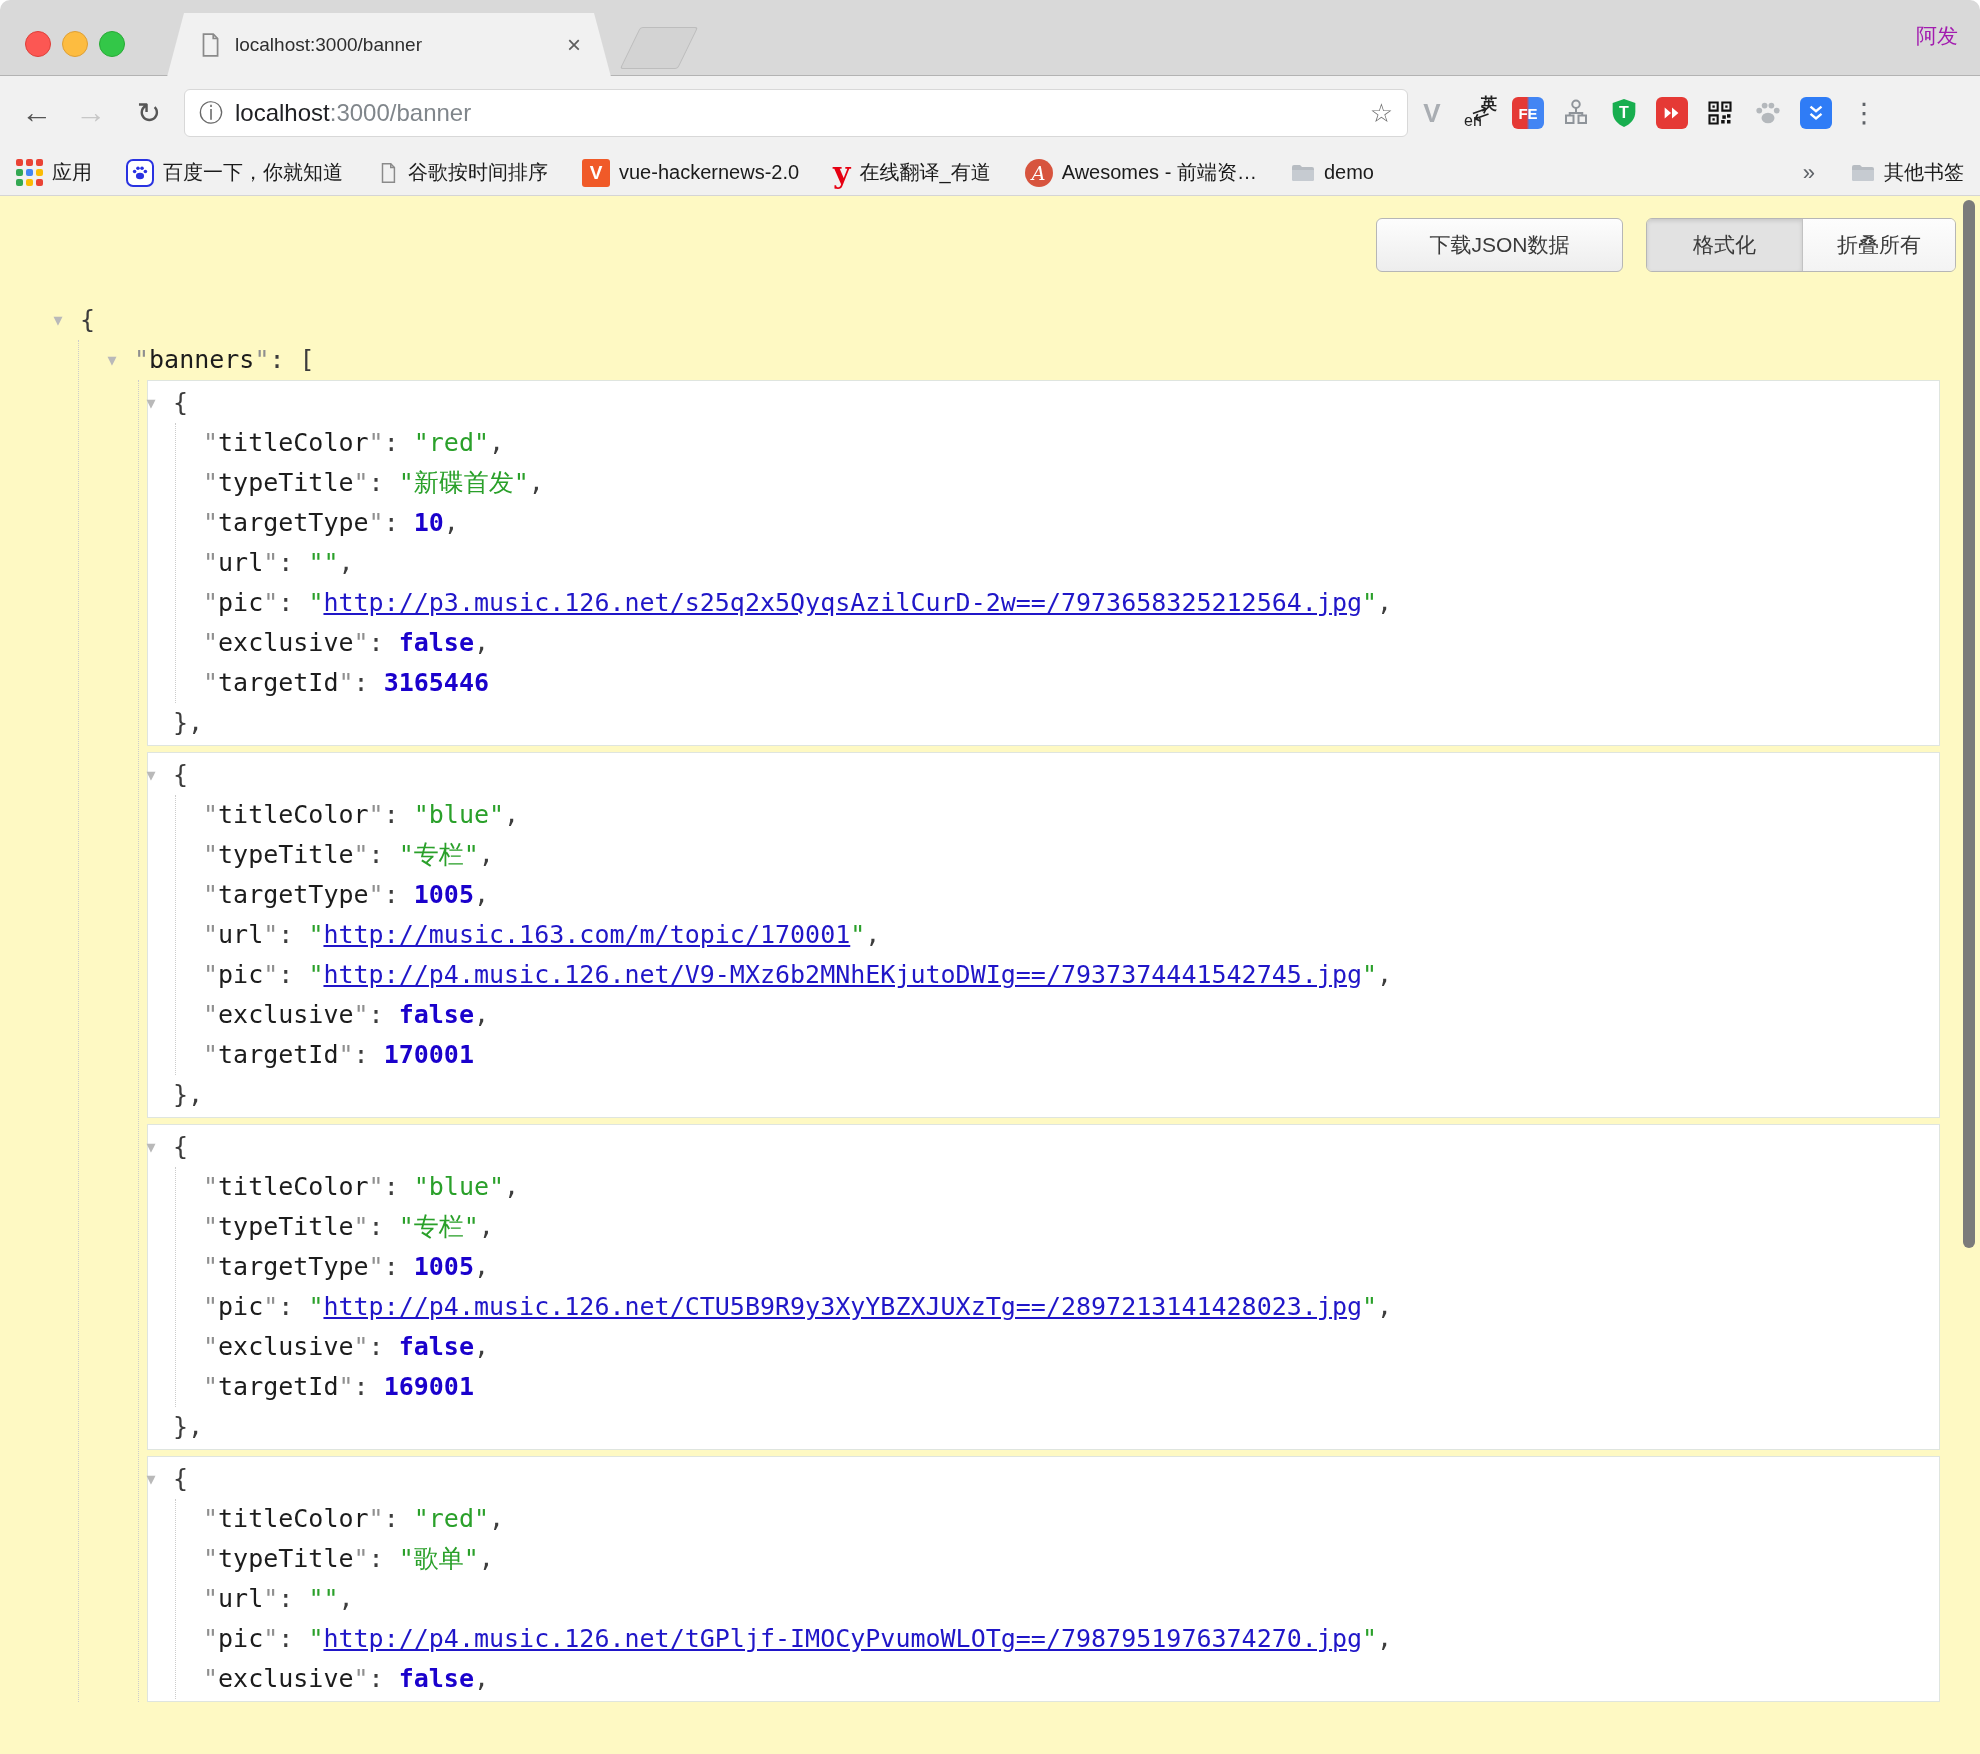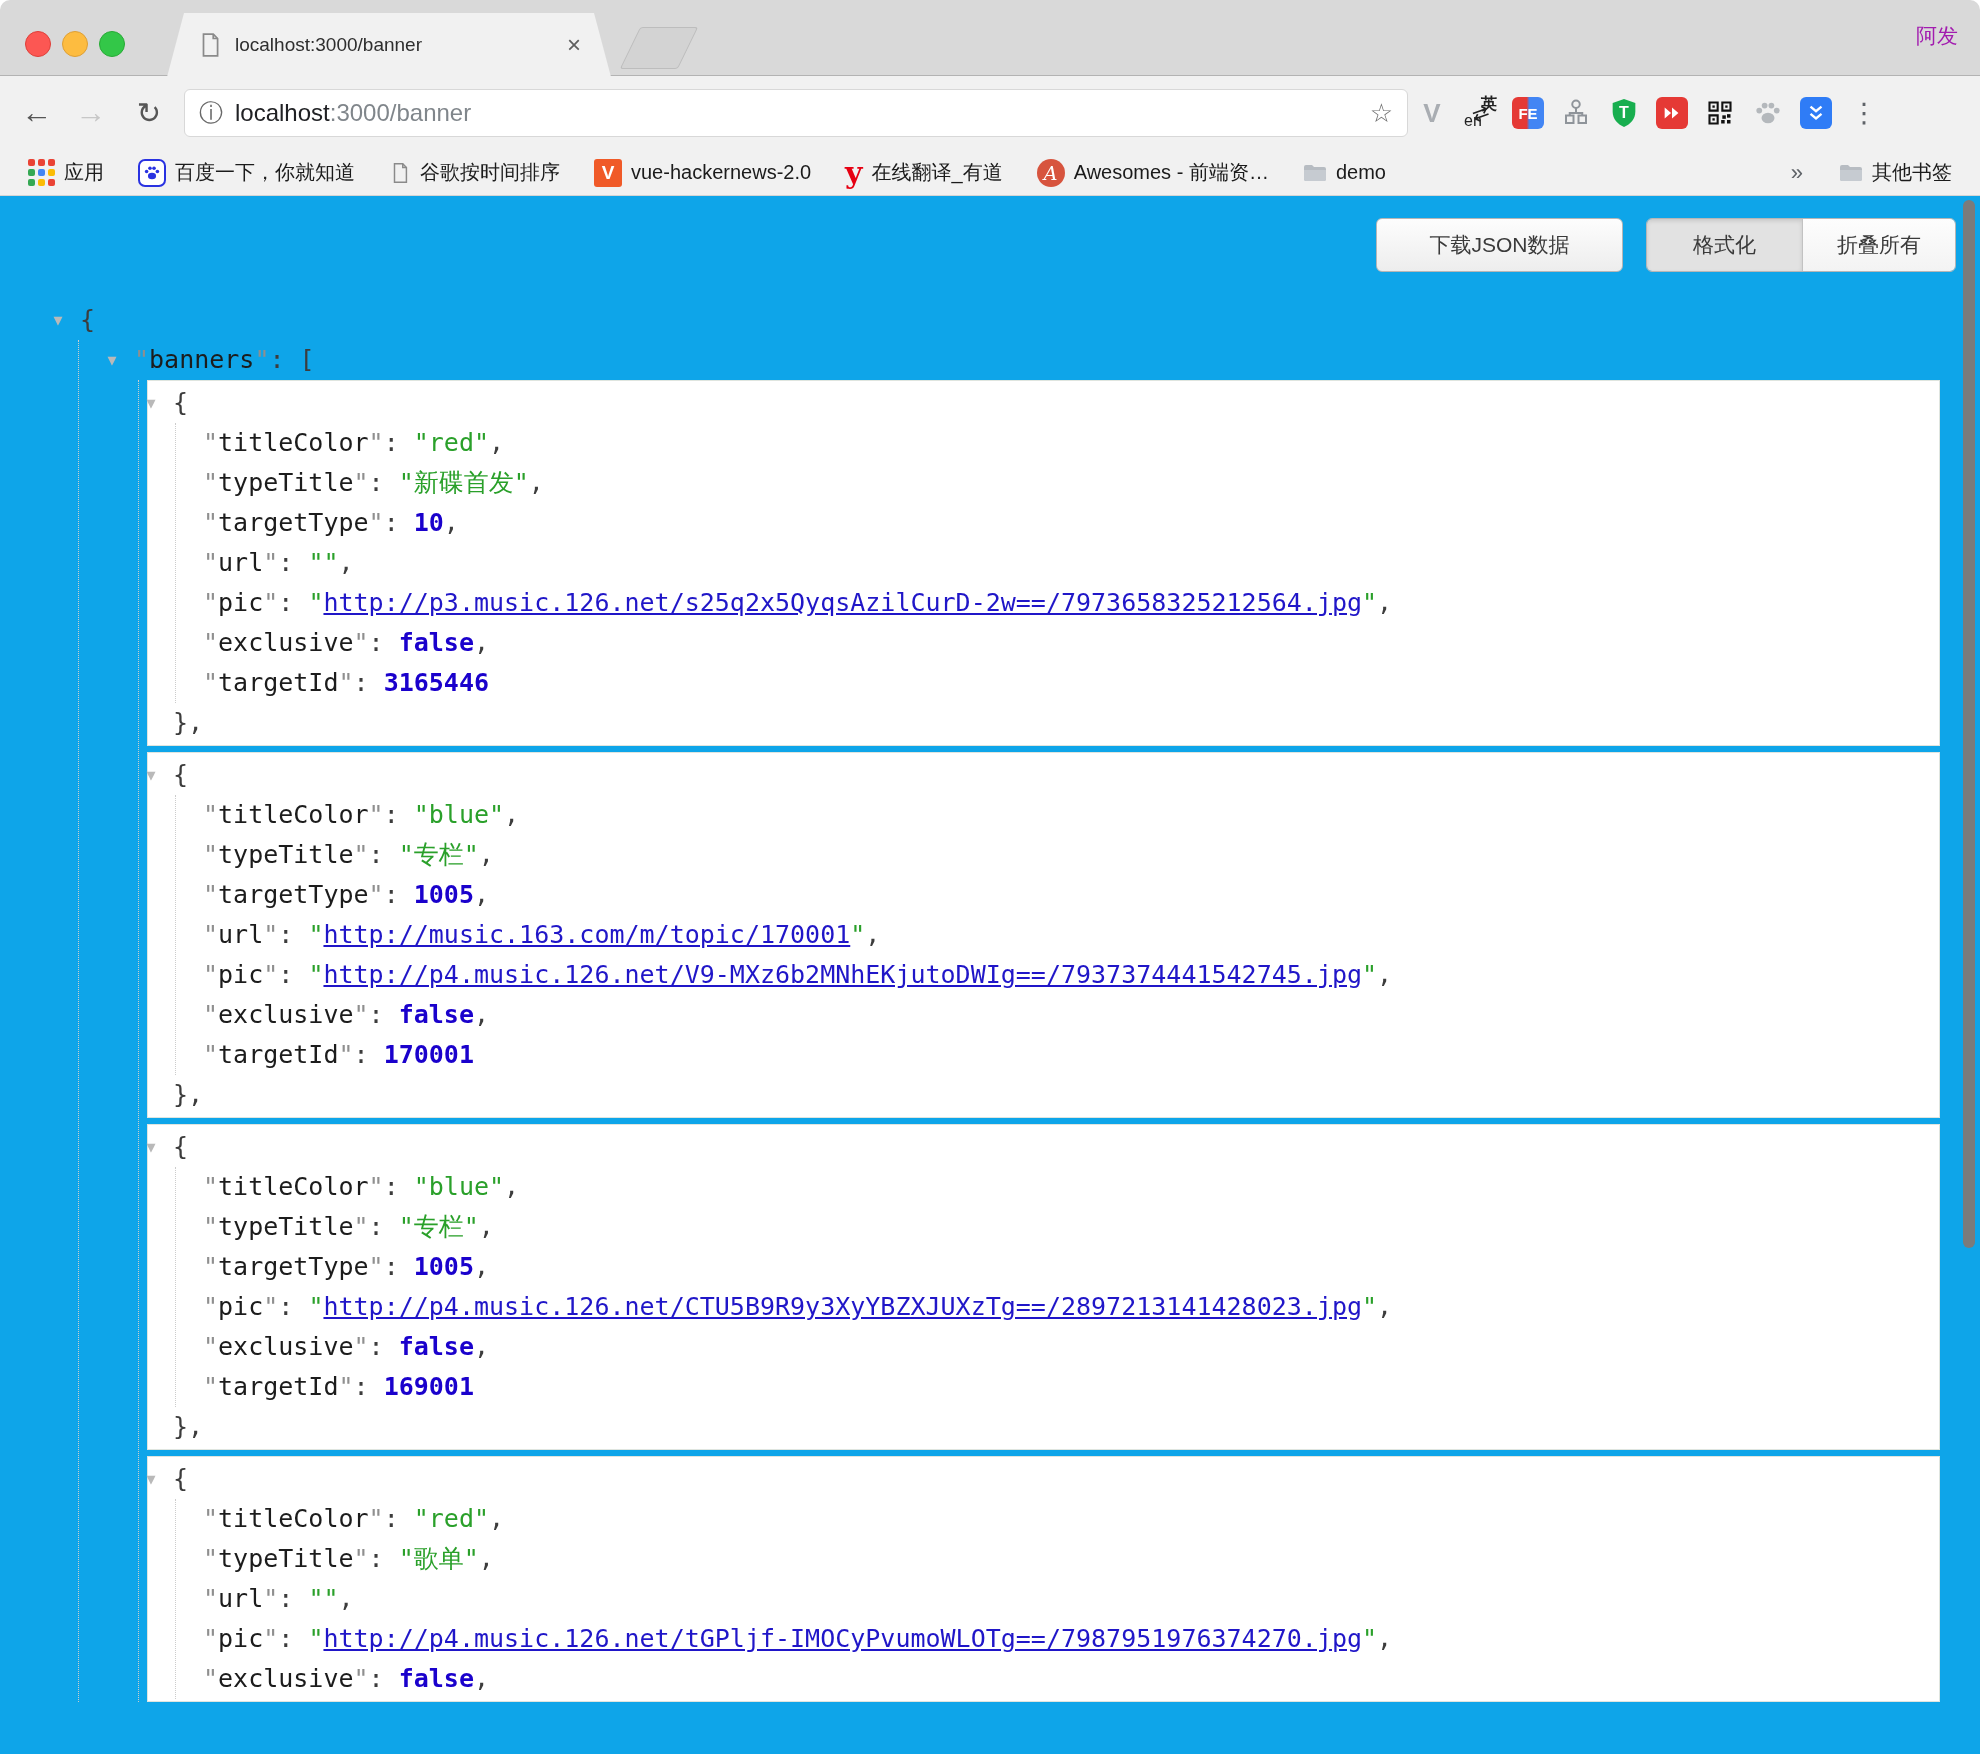--- a/index.html
+++ b/index.html
@@ -49,39 +49,39 @@
   .tr-main { position:absolute; top:4px; right:3px; font-size:16px; color:#222; font-weight:bold; }
   .tr-sub  { position:absolute; bottom:6px; left:4px; font-size:16px; color:#222; }
   .tr-arrow{ font-size:20px; color:#222; transform:rotate(-20deg); }
   .fe-box { background:linear-gradient(90deg,#e53935 0 46%,#4285f4 54% 100%);
             color:#fff; font-weight:bold; font-size:15px; }
   .ff-box { background:#e53935; }
   .dl-box { background:#2f7cf6; }
   .menu-dots { font-size:27px; color:#5f6368; }
 
   .bookmarks { height:46px; background:#f1f1f1; border-bottom:1px solid #d5d5d5;
-               display:flex; align-items:center; padding:0 28px; }
+               display:flex; align-items:center; padding:0 16px; }
   .bm { display:flex; align-items:center; margin-right:34px; white-space:nowrap; }
   .bm-label { font-size:20px; color:#1b1b1b; margin-left:9px; }
   .apps-grid { display:grid; grid-template-columns:repeat(3,7px); grid-gap:3px; }
   .apps-grid i { width:7px; height:7px; border-radius:2px; display:block; }
   .baidu-box { width:28px; height:28px; border:2px solid #2932e1; border-radius:7px;
                background:#fff; display:flex; align-items:center; justify-content:center; }
   .v-box { width:28px; height:28px; background:#f05a28; border-radius:3px; color:#fff;
            font-weight:bold; font-size:19px; display:flex; align-items:center; justify-content:center; }
   .y-glyph { font-size:30px; font-weight:bold; color:#e60012;
              font-family:"DejaVu Serif", serif; line-height:28px; }
   .a-circle { width:28px; height:28px; border-radius:50%; background:#d7543e; color:#fff;
               font-size:19px; font-style:italic; font-family:"DejaVu Serif", serif;
               display:flex; align-items:center; justify-content:center; }
   .bm-right { margin-left:auto; display:flex; align-items:center; }
   .overflow-ch { font-size:22px; color:#5f6368; margin-right:36px; }
 
   
-  .content { position:relative; height:1558px; background:#0ea5e9; overflow:hidden; }
+  .content { position:relative; height:1558px; background:#fef9c3; overflow:hidden; }
 
   .btn { position:absolute; top:22px; height:54px; font-size:21px; color:#3a3a3a;
          background:linear-gradient(#fdfdfd,#ededed); border:1px solid #b6b6b6;
          border-radius:6px; display:flex; align-items:center; justify-content:center; }
   .btn-download { right:357px; width:247px; }
   .btn-group { position:absolute; top:22px; right:24px; height:54px; display:flex;
                border:1px solid #b6b6b6; border-radius:6px; overflow:hidden; }
   .btn-seg { height:100%; font-size:21px; color:#3a3a3a; display:flex; align-items:center;
              justify-content:center; }
   .seg-format { width:156px; background:#e2e2e2; box-shadow:inset 0 2px 4px rgba(0,0,0,.12);

